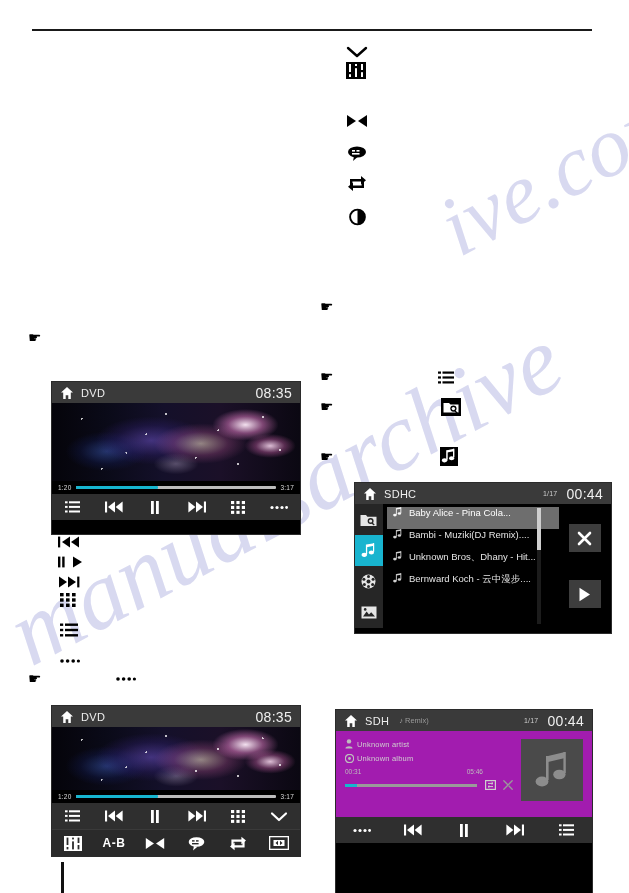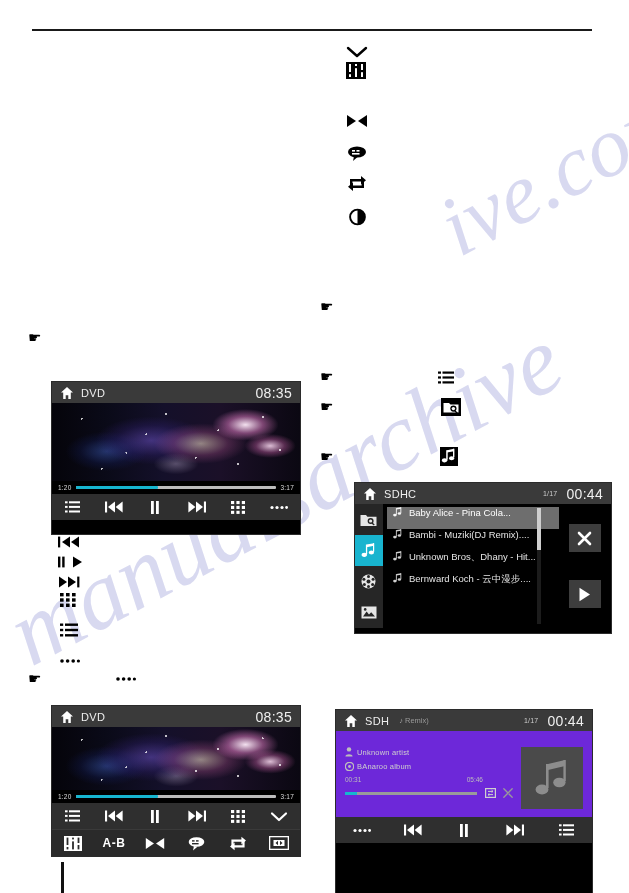--- a/index.html
+++ b/index.html
@@ -133,21 +133,21 @@
   .right-pad{
     width:54px;background:#000;display:flex;flex-direction:column;
     align-items:center;justify-content:space-around;padding:6px 0;box-sizing:border-box;
   }
   .pad-btn{
     width:32px;height:28px;background:#3d3d3d;display:flex;align-items:center;justify-content:center;
     color:#fff;
   }
 
   
-  .np-body{display:flex;height:86px;background:#6d28d9;padding:16px 9px 0 9px;box-sizing:border-box;}
+  .np-body{display:flex;height:86px;background:#a21caf;padding:8px 9px 0 9px;box-sizing:border-box;}
   .np-meta{flex:1 1 auto;min-width:0;}
   .meta-line{display:flex;align-items:center;margin-bottom:5px;color:#cfcfcf;}
   .meta-line .mi{width:12px;flex:0 0 auto;display:flex;align-items:center;justify-content:flex-start;}
   .meta-line .mt{font-size:7.5px;letter-spacing:.2px;}
   .meta-line.big .mt{font-size:12px;color:#f0f0f0;}
   .np-times{display:flex;justify-content:space-between;width:138px;margin-top:4px;}
   .np-times span{font-size:6.5px;color:#bdbdbd;}
   .np-barrow{display:flex;align-items:center;margin-top:1px;}
   .np-bar{width:138px;height:3px;background:#9a9a9a;position:relative;}
   .np-bar .fill{position:absolute;left:0;top:0;bottom:0;width:9%;background:#16b6cf;}
@@ -682,21 +682,21 @@
         </div>
 
 
         <div class="meta-line">
           <span class="mi">
             <svg width="9" height="9" viewBox="0 0 9 9">
                 <circle cx="4.5" cy="4.5" r="4.2" fill="none" stroke="#bdbdbd" stroke-width="1.3"></circle>
                 <circle cx="4.5" cy="4.5" r="1.4" fill="#bdbdbd"></circle>
               </svg>
           </span>
-          <span class="mt">BAnaroo album</span>
+          <span class="mt">Unknown album</span>
         </div>
 
         <div class="np-times">
           <span>00:31</span>
           <span>05:46</span>
         </div>
 
         <div class="np-barrow">
           <span class="np-bar">
               <i class="fill" style="width: 9%;"></i>

